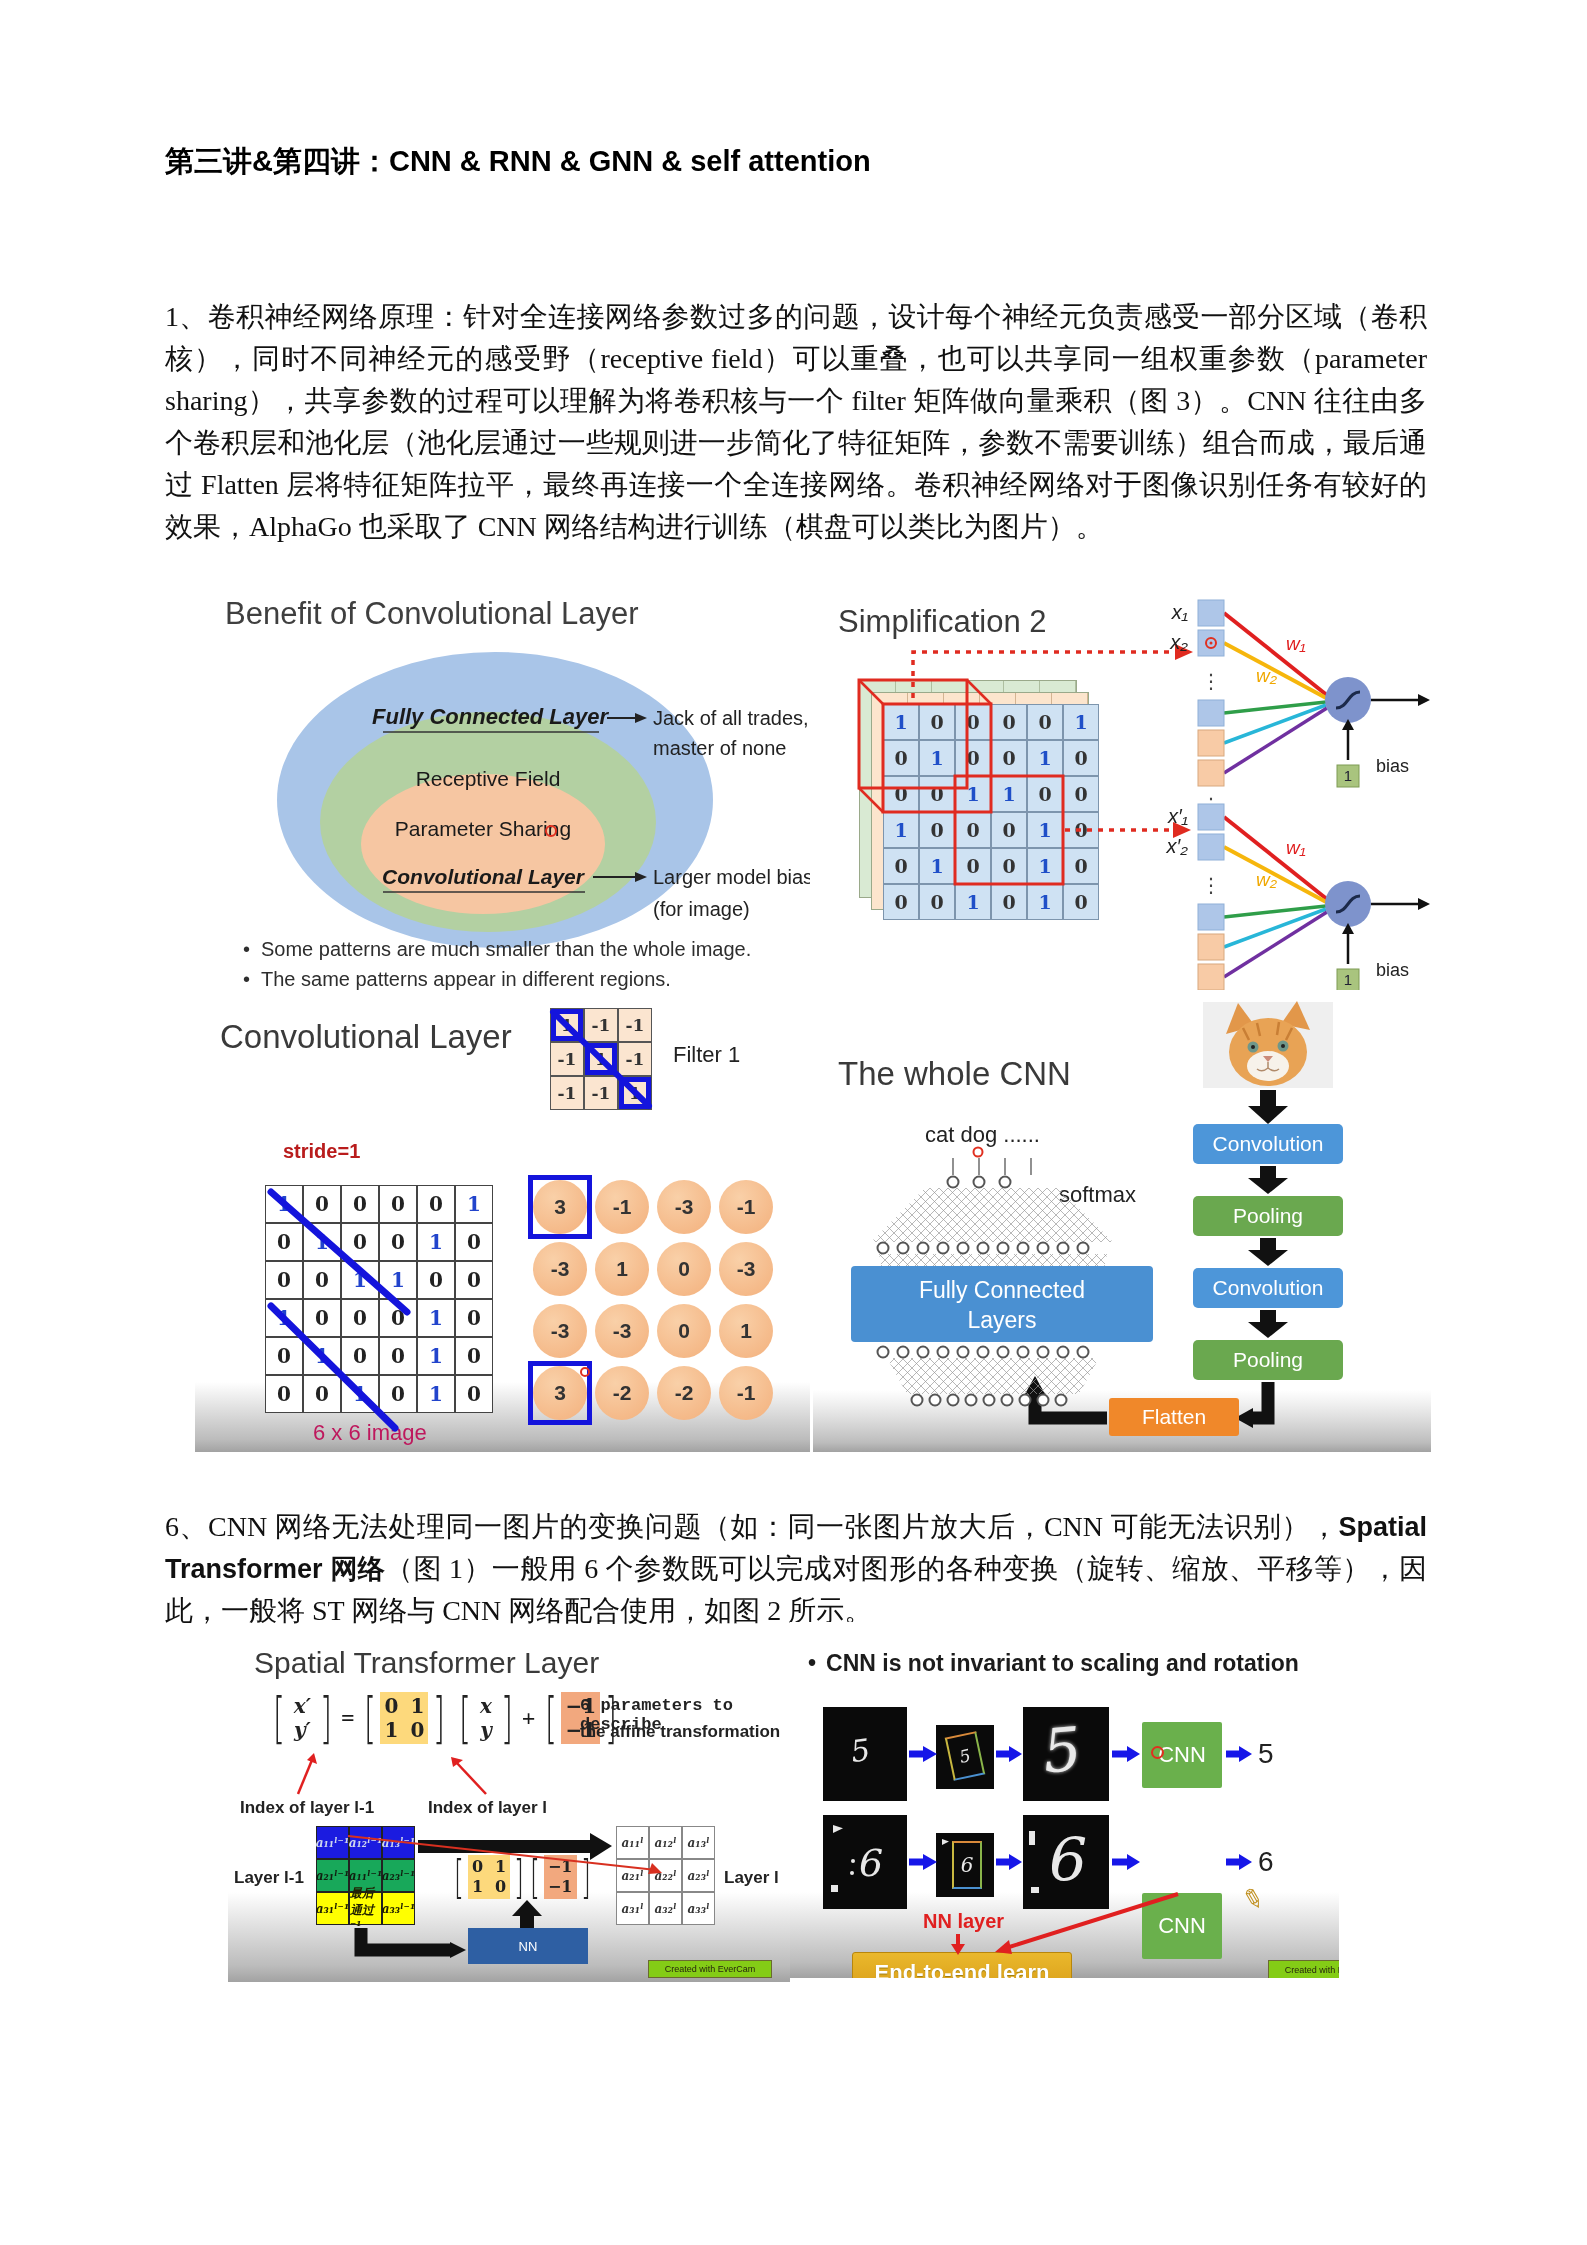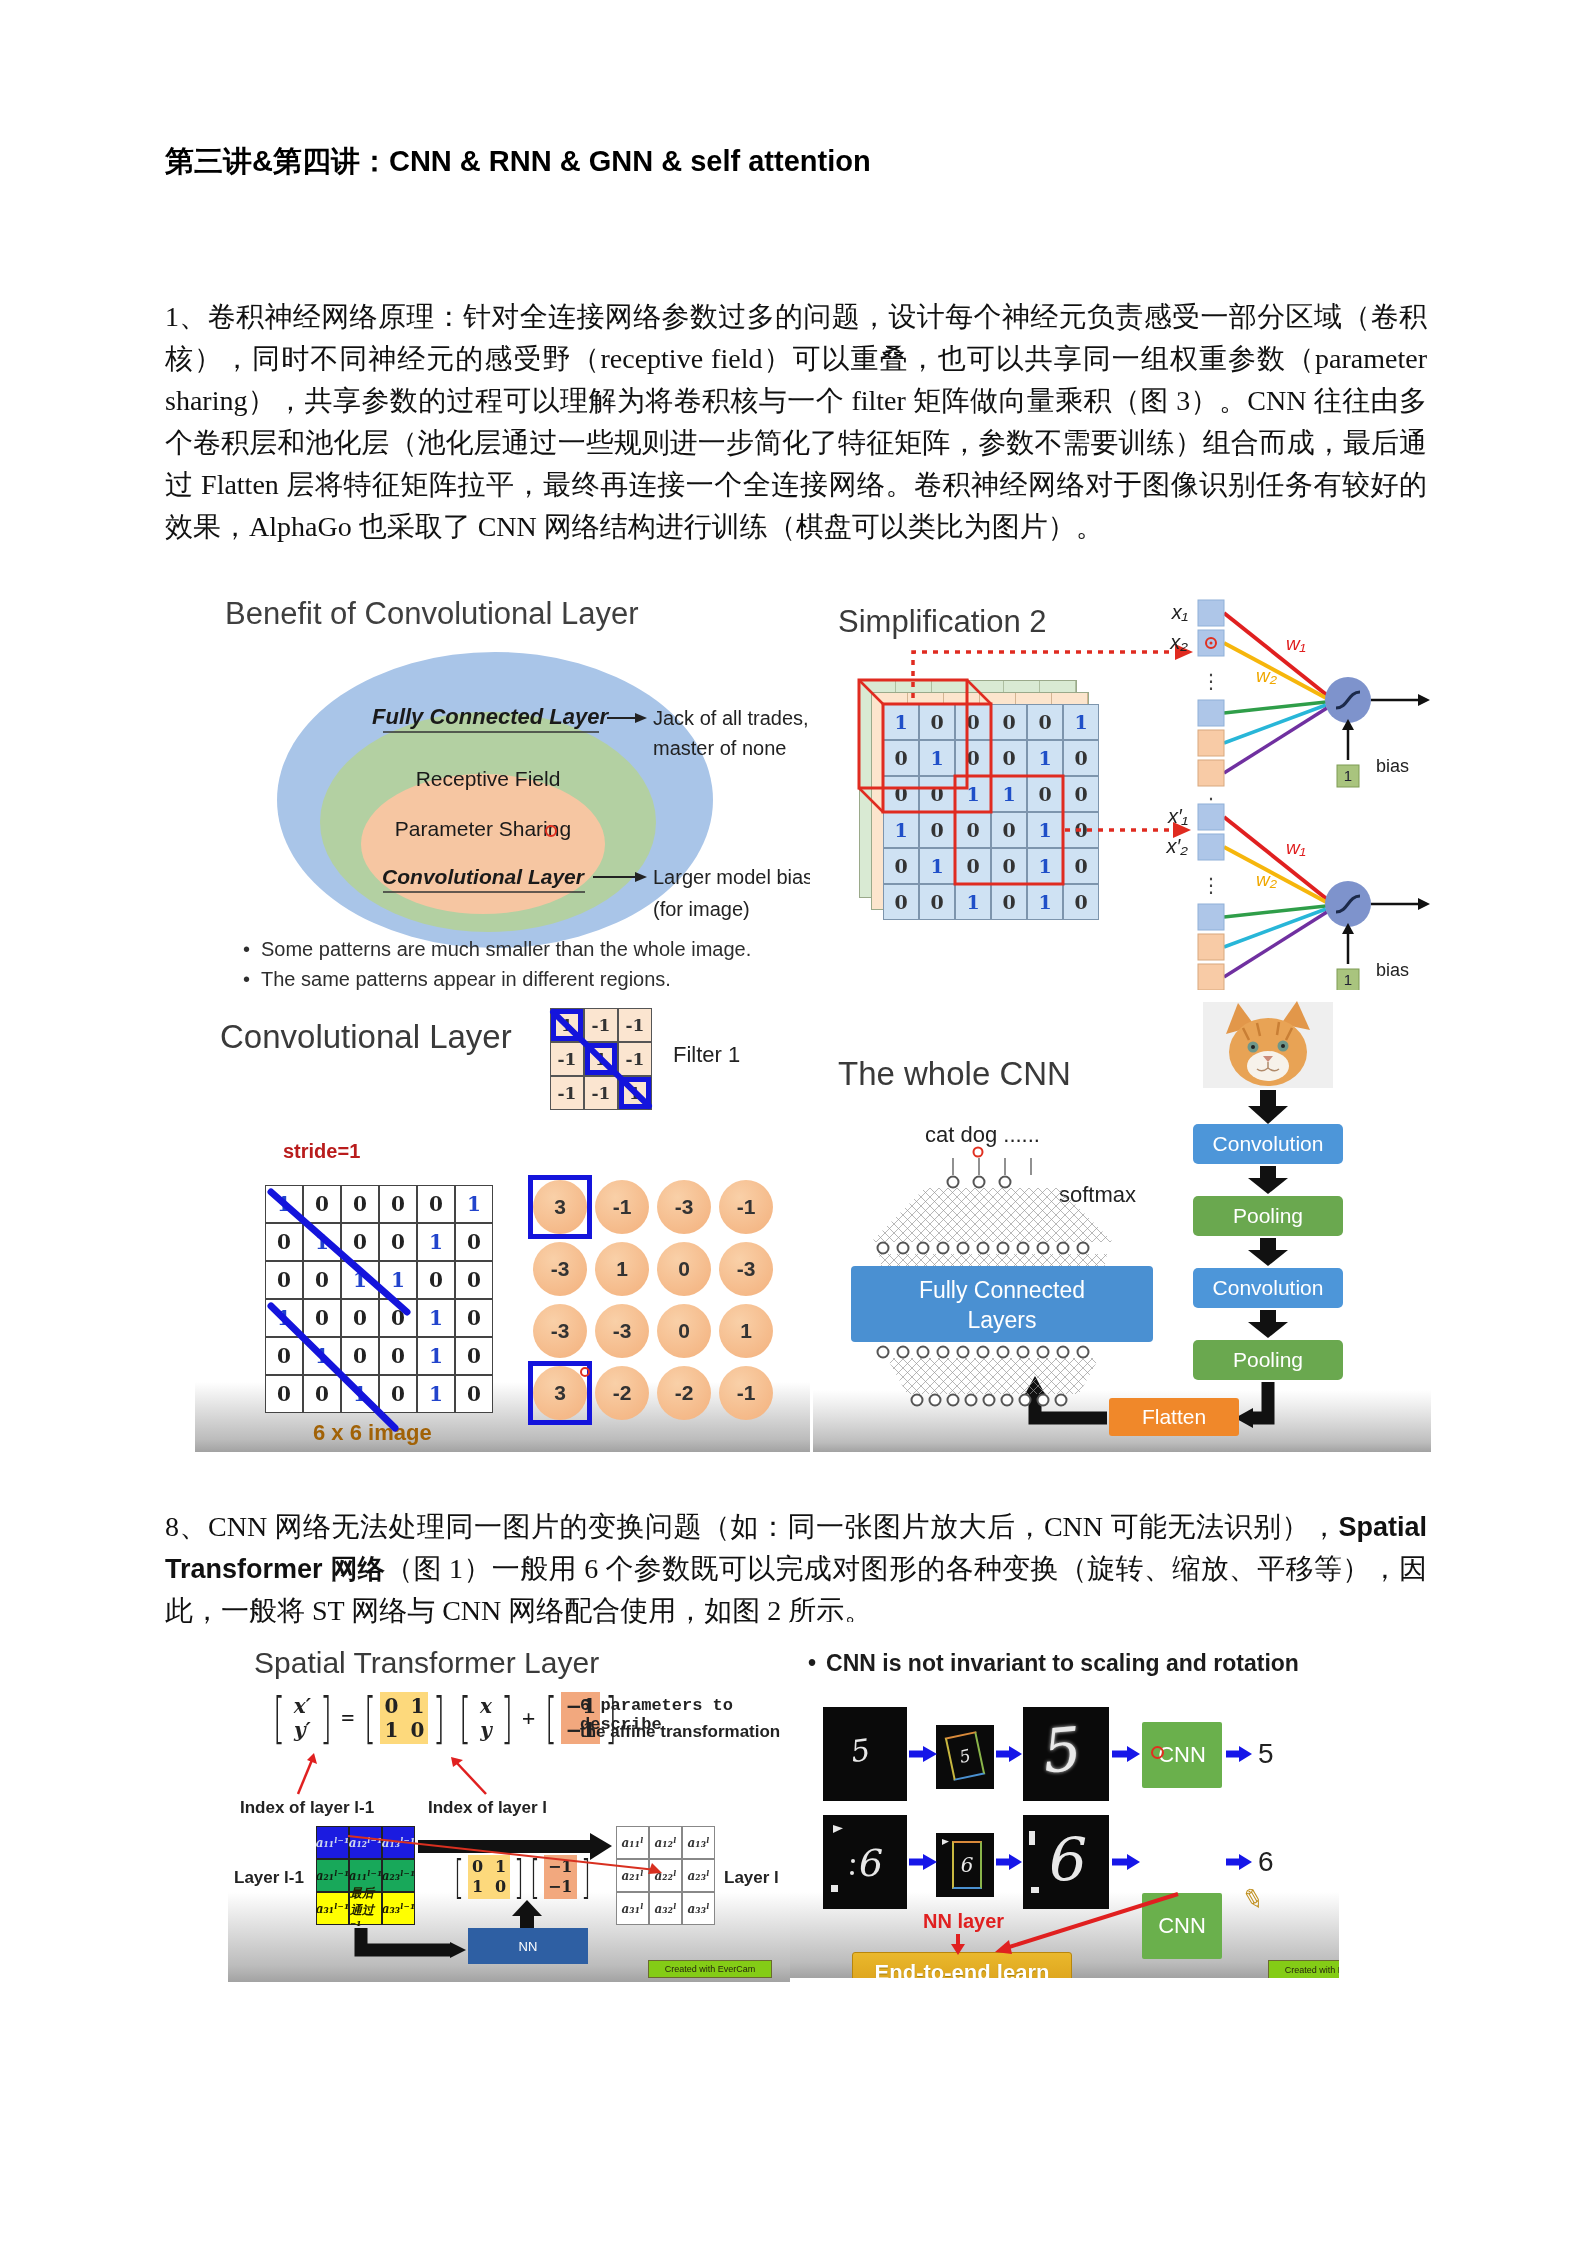--- a/index.html
+++ b/index.html
@@ -87,21 +87,21 @@
   .speck{background:#e8e8e8;}
   .redring{border:2px solid #e03020;border-radius:50%;}
 </style>
 </head>
 <body>
 
 <div class="abs doc-title">第三讲&amp;第四讲：CNN &amp; RNN &amp; GNN &amp; self attention</div>
 
 <p class="abs para para1">1、卷积神经网络原理：针对全连接网络参数过多的问题，设计每个神经元负责感受一部分区域（卷积核），同时不同神经元的感受野（receptive field）可以重叠，也可以共享同一组权重参数（parameter sharing），共享参数的过程可以理解为将卷积核与一个 filter 矩阵做向量乘积（图 3）。CNN 往往由多个卷积层和池化层（池化层通过一些规则进一步简化了特征矩阵，参数不需要训练）组合而成，最后通过 Flatten 层将特征矩阵拉平，最终再连接一个全连接网络。卷积神经网络对于图像识别任务有较好的效果，AlphaGo 也采取了 CNN 网络结构进行训练（棋盘可以类比为图片）。</p>
 
-<p class="abs para para2"><span>8、CNN 网络无法处理同一图片的变换问题（如：同一张图片放大后，CNN 可能无法识别），</span><span class="b">Spatial Transformer 网络</span><span>（图 1）一般用 6 个参数既可以完成对图形的各种变换（旋转、缩放、平移等），因此，一般将 ST 网络与 CNN 网络配合使用，如图 2 所示。</span></p>
+<p class="abs para para2"><span>6、CNN 网络无法处理同一图片的变换问题（如：同一张图片放大后，CNN 可能无法识别），</span><span class="b">Spatial Transformer 网络</span><span>（图 1）一般用 6 个参数既可以完成对图形的各种变换（旋转、缩放、平移等），因此，一般将 ST 网络与 CNN 网络配合使用，如图 2 所示。</span></p>
 
 <div id="figure1" class="abs fig">
 
   <div id="slideA" class="slide">
     <svg width="615" height="418" viewBox="0 0 615 418">
       <text x="30" y="52" font-size="31" fill="#3f3f3f">Benefit of Convolutional Layer</text>
       <ellipse cx="300" cy="228" rx="218" ry="148" fill="#a9c5e8"></ellipse>
       <ellipse cx="293" cy="250" rx="168" ry="110" fill="#b3d0a2"></ellipse>
       <ellipse cx="288" cy="272" rx="122" ry="70" fill="#f6c6a2"></ellipse>
       <text x="295" y="152" font-size="22" font-weight="bold" font-style="italic" text-anchor="middle" fill="#1a1a1a">Fully Connected Layer</text>
@@ -288,21 +288,21 @@
         <div>0</div>
         <div class="mk">1</div>
         <div>0</div>
         <div>0</div>
         <div>0</div>
         <div class="mk">1</div>
         <div>0</div>
         <div class="mk">1</div>
         <div>0</div>
       </div>
-    <div class="abs slide-title" style="left:118px;top:430px;font-size:22px;color:#a16207;font-weight:bold;">6 x 6 image</div>
+    <div class="abs slide-title" style="left:118px;top:430px;font-size:22px;color:#be185d;">6 x 6 image</div>
     <div class="abs cellgrid res-grid" style="left:338px;top:190px;">
         <div>3</div>
         <div>-1</div>
         <div>-3</div>
         <div>-1</div>
         <div>-3</div>
         <div>1</div>
         <div>0</div>
         <div>-3</div>
         <div>-3</div>

